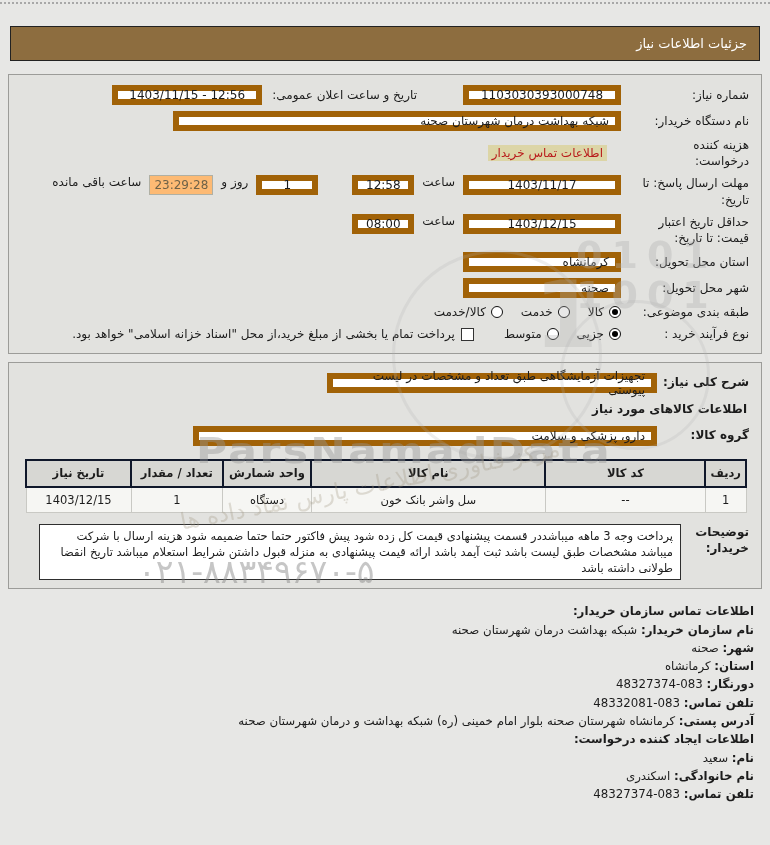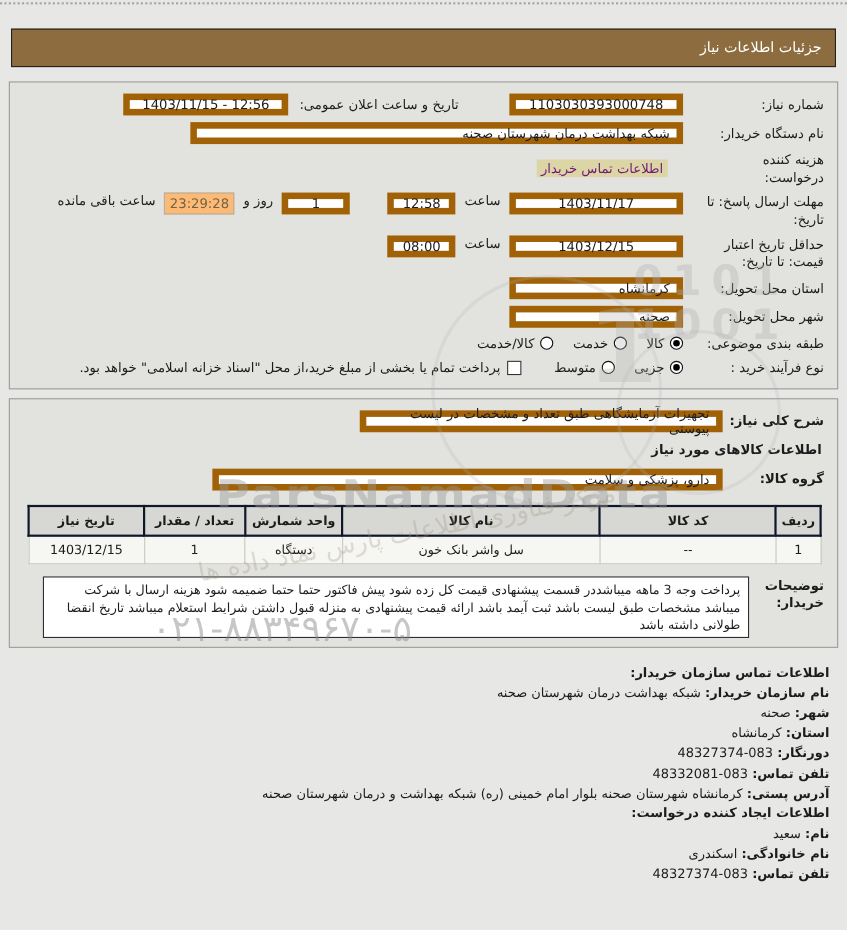--- a/index.html
+++ b/index.html
@@ -58,21 +58,21 @@
   .countdown {
     background:#fdba74;
     border:1px solid #b0b0a4;
     color:#6f6248;
     height:20px; width:64px;
     display:flex; align-items:center; justify-content:center;
     flex:none;
   }
 
   .link {
-    color:#701a75;
+    color:#b91c1c;
     background:#dcd5a6;
     padding:1px 4px;
     margin-right:14px;
     cursor:pointer;
     flex:none;
   }
 
   .radio {
     width:12px; height:12px; flex:none;
     border:1px solid #111; border-radius:50%;

